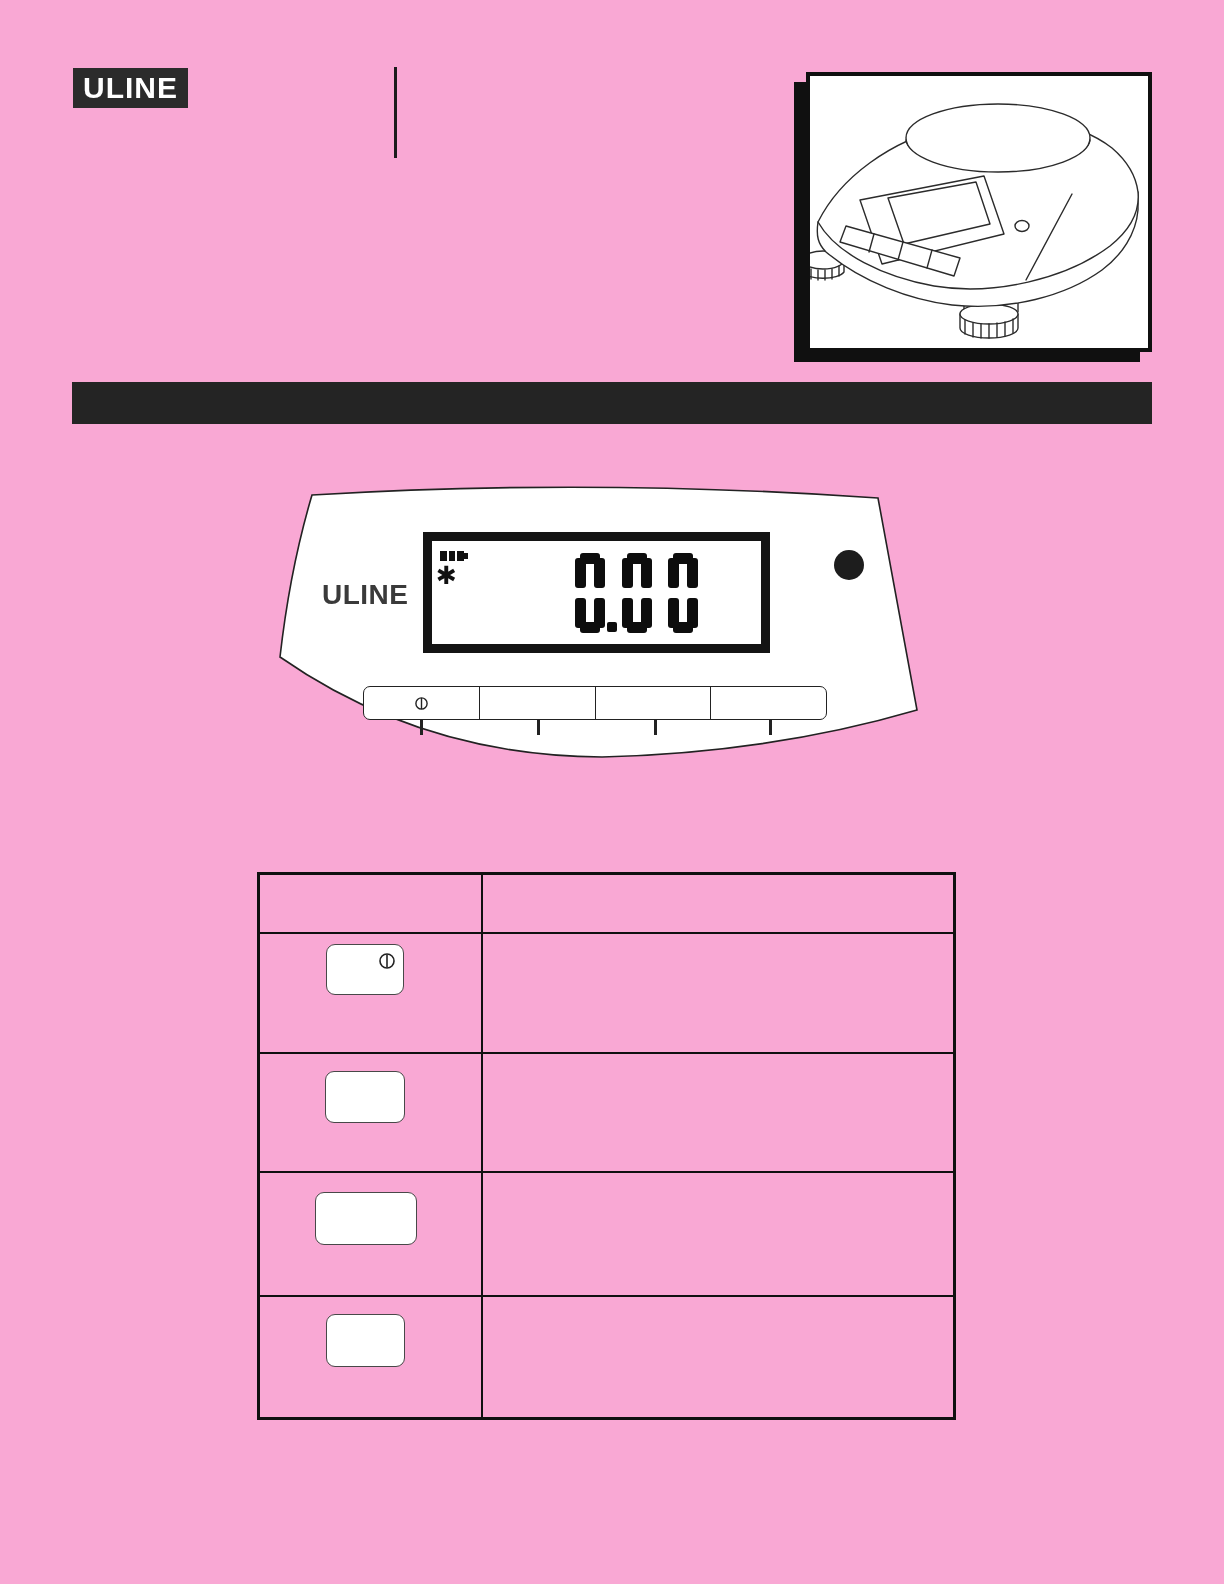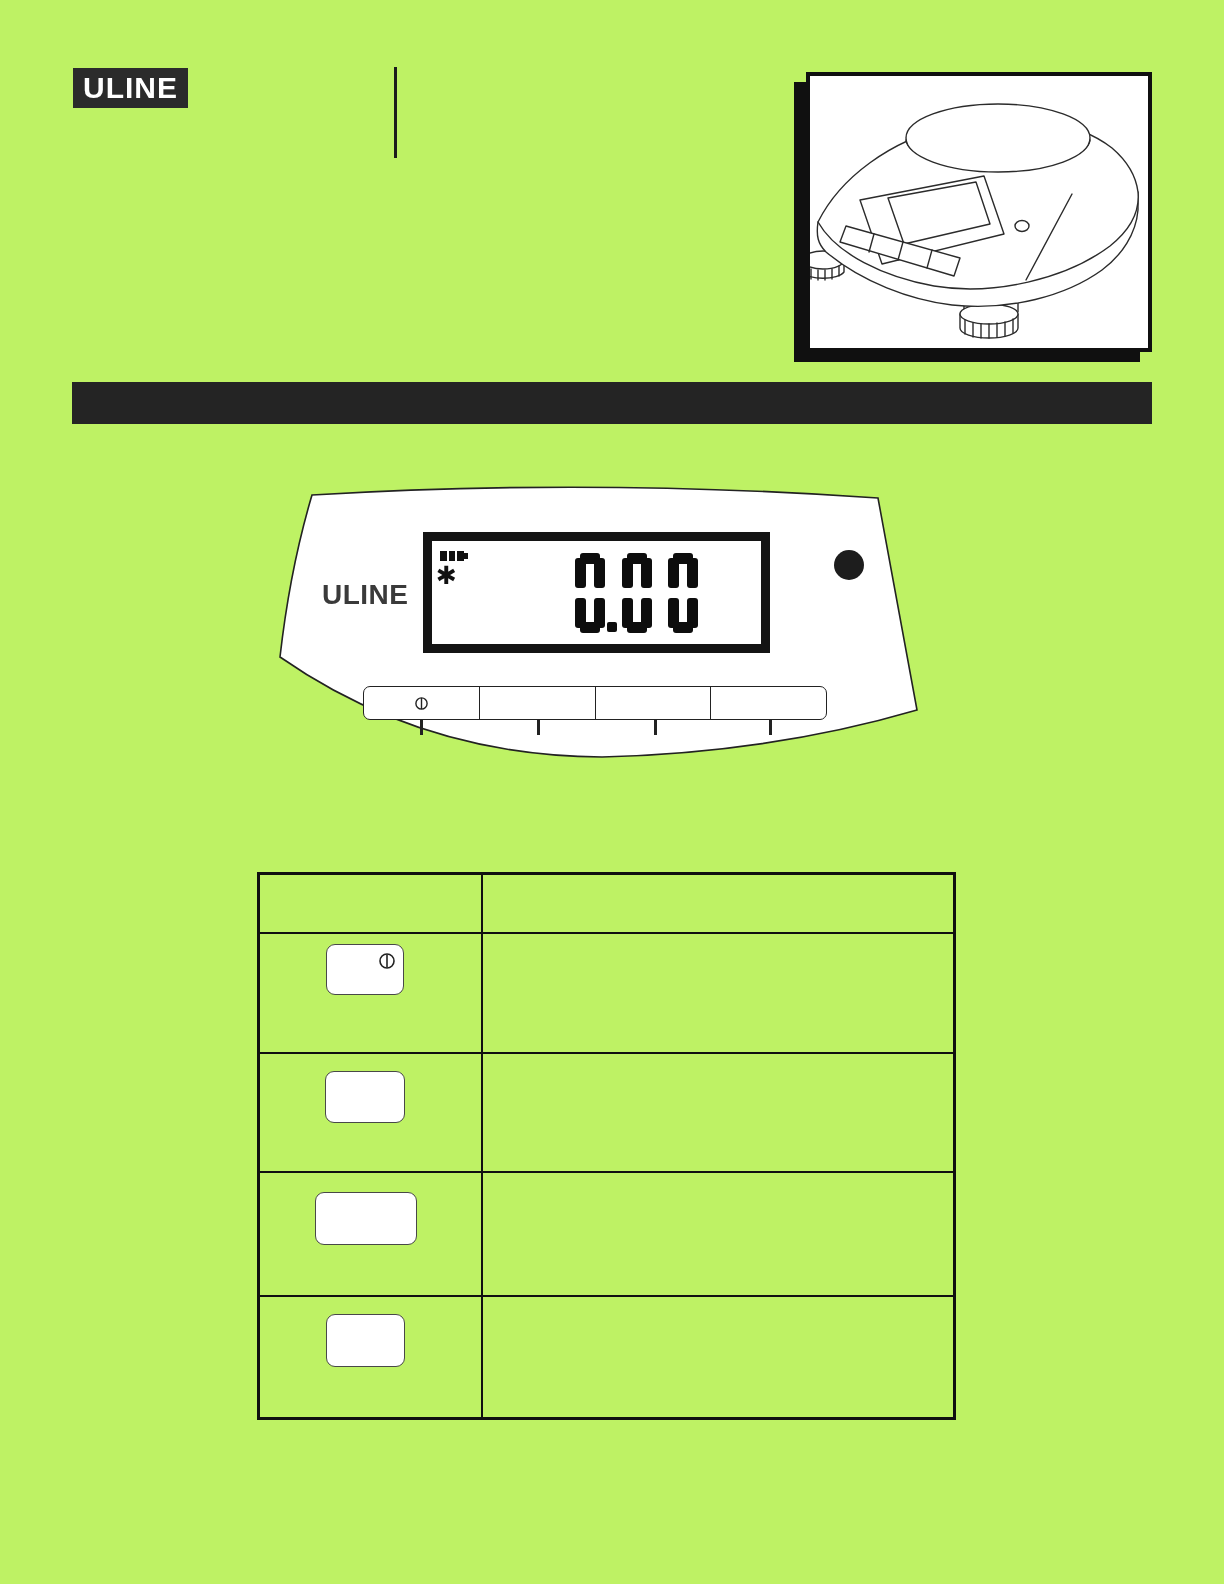--- a/index.html
+++ b/index.html
@@ -1,18 +1,18 @@
 <!DOCTYPE html>
 <html><head>
 <meta charset="utf-8">
 <style>
   html,body{margin:0;padding:0;background:#888;}
   *{box-sizing:border-box;}
   .page{
-    position:relative;width:1224px;height:1584px;background:#bef264;
+    position:relative;width:1224px;height:1584px;background:#f9a8d4;
     font-family:"Liberation Sans",sans-serif;color:#1f1f1f;overflow:hidden;
     margin:0 auto;
   }
   
   .logo-box{position:absolute;left:73px;top:68px;width:115px;height:40px;
     background:#2b2b2b;display:flex;align-items:center;justify-content:center;}
   .logo-box span{color:#fff;font-weight:bold;font-size:30px;letter-spacing:1px;line-height:1;}
   .vline{position:absolute;left:394px;top:67px;width:3px;height:91px;background:#1c1c1c;}
 
   

